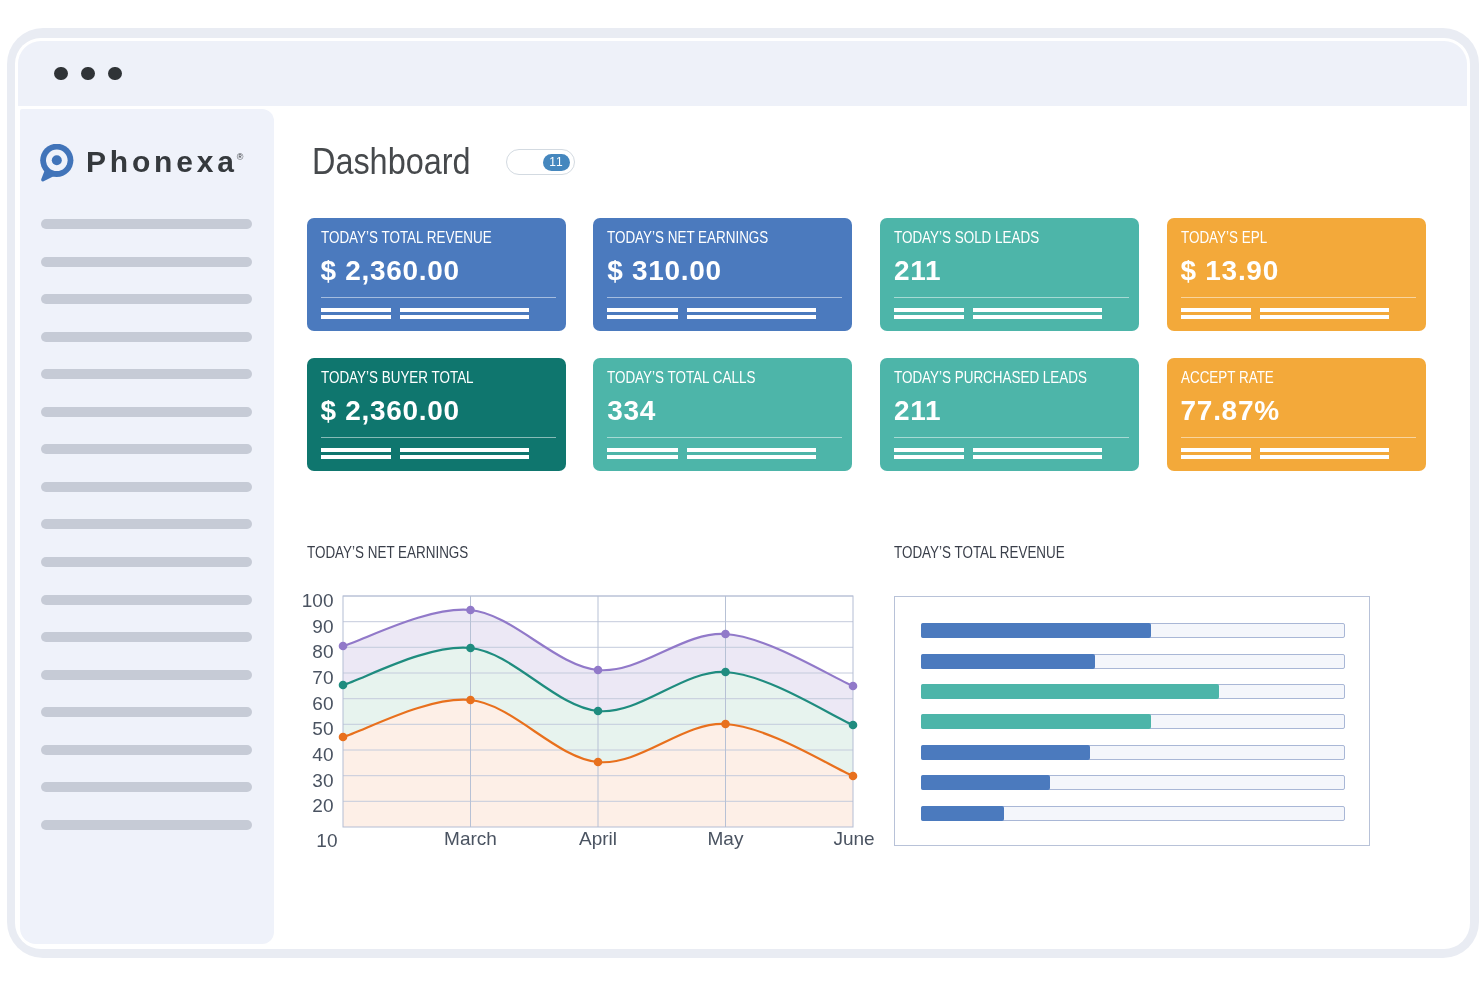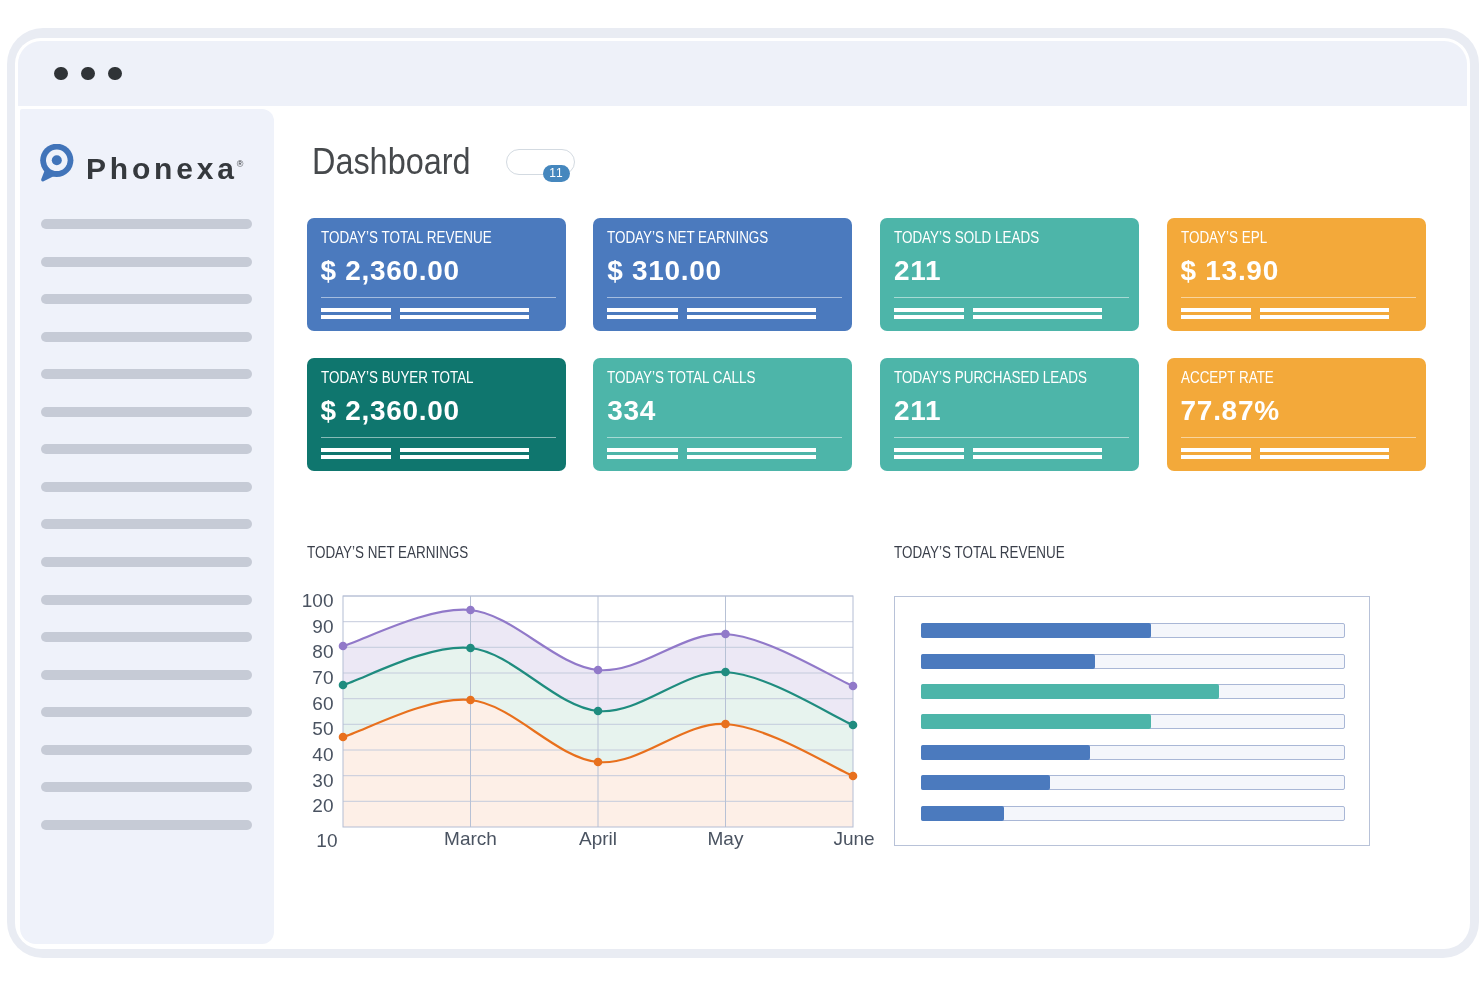--- a/index.html
+++ b/index.html
@@ -2,25 +2,25 @@
 <html><head><meta charset="utf-8"><style>
 * { margin:0; padding:0; box-sizing:border-box; }
 body { width:1480px; height:987px; background:#fff; font-family:"Liberation Sans",sans-serif; position:relative; overflow:hidden; }
 .abs { position:absolute; }
 #ring { left:7px; top:28px; width:1472px; height:930px; border-radius:36px; background:#e9ecf3; }
 #win { left:15px; top:38px; width:1454.5px; height:910.5px; border-radius:26px; background:#fff; }
 #topbar { left:17.5px; top:40.5px; width:1449.5px; height:65.5px; border-radius:23px 23px 0 0; background:#eef1f9; }
 .dot { position:absolute; top:66.8px; width:13.4px; height:13.4px; border-radius:50%; background:#2f3337; }
 #sidebar { left:20px; top:109px; width:253.5px; height:834.5px; border-radius:2px 12px 12px 16px; background:#eff2fa; }
 .sbar { position:absolute; left:41px; width:211px; height:10px; border-radius:5px; background:#c6cbd6; }
-#logotxt { position:absolute; left:86px; top:154px; font-size:30px; font-weight:bold; color:#35393d; letter-spacing:3.8px; line-height:1; }
+#logotxt { position:absolute; left:86px; top:147px; font-size:30px; font-weight:bold; color:#35393d; letter-spacing:3.8px; line-height:1; }
 #logotxt sup { font-size:9px; font-weight:normal; position:relative; top:-1px; left:-1px; letter-spacing:0; }
 #dash { left:312px; top:144.3px; font-size:36px; color:#46494c; line-height:1; transform:scaleX(0.9); transform-origin:left top; }
 #pill { left:506px; top:149px; width:69px; height:26px; border-radius:13px; background:#fff; border:1.5px solid #d3dae1; }
-#badge { position:absolute; right:4px; top:3.5px; width:27px; height:17.5px; border-radius:9px; background:#4587be; color:#fff; font-size:12px; text-align:center; line-height:17.5px; letter-spacing:1px;margin-top:11px; }
+#badge { position:absolute; right:4px; top:3.5px; width:27px; height:17.5px; border-radius:9px; background:#4587be; color:#fff; font-size:12px; text-align:center; line-height:17.5px; letter-spacing:1px; }
 .card { position:absolute; width:259px; height:113px; border-radius:7px; }
 .ct { position:absolute; left:14px; top:11px; font-size:16.2px; color:#fff; line-height:1; white-space:nowrap; transform:scaleX(0.83); transform-origin:left top; }
 .cv { position:absolute; left:14px; top:39.4px; font-size:28px; font-weight:bold; color:#fff; line-height:1; letter-spacing:0.7px; }
 .cdiv { position:absolute; left:14px; top:78.5px; width:235px; height:1px; background:rgba(255,255,255,0.5); }
 .cl { position:absolute; height:4px; background:#fff; }
 .sect { position:absolute; font-size:16.2px; color:#3a3f4a; line-height:1; white-space:nowrap; transform:scaleX(0.83); transform-origin:left top; }
 #barbox { left:894px; top:596px; width:476px; height:250px; border:1px solid #b8c2d8; background:#fff; }
 .track { position:absolute; left:26px; width:424px; height:15px; background:#f4f6fb; border:1px solid #a9b7d6; border-radius:2px; }
 .tfill { position:absolute; left:-1px; top:-1px; height:15px; border-radius:2px; }
 svg text { font-family:"Liberation Sans",sans-serif; font-size:19px; fill:#4a5361; }

